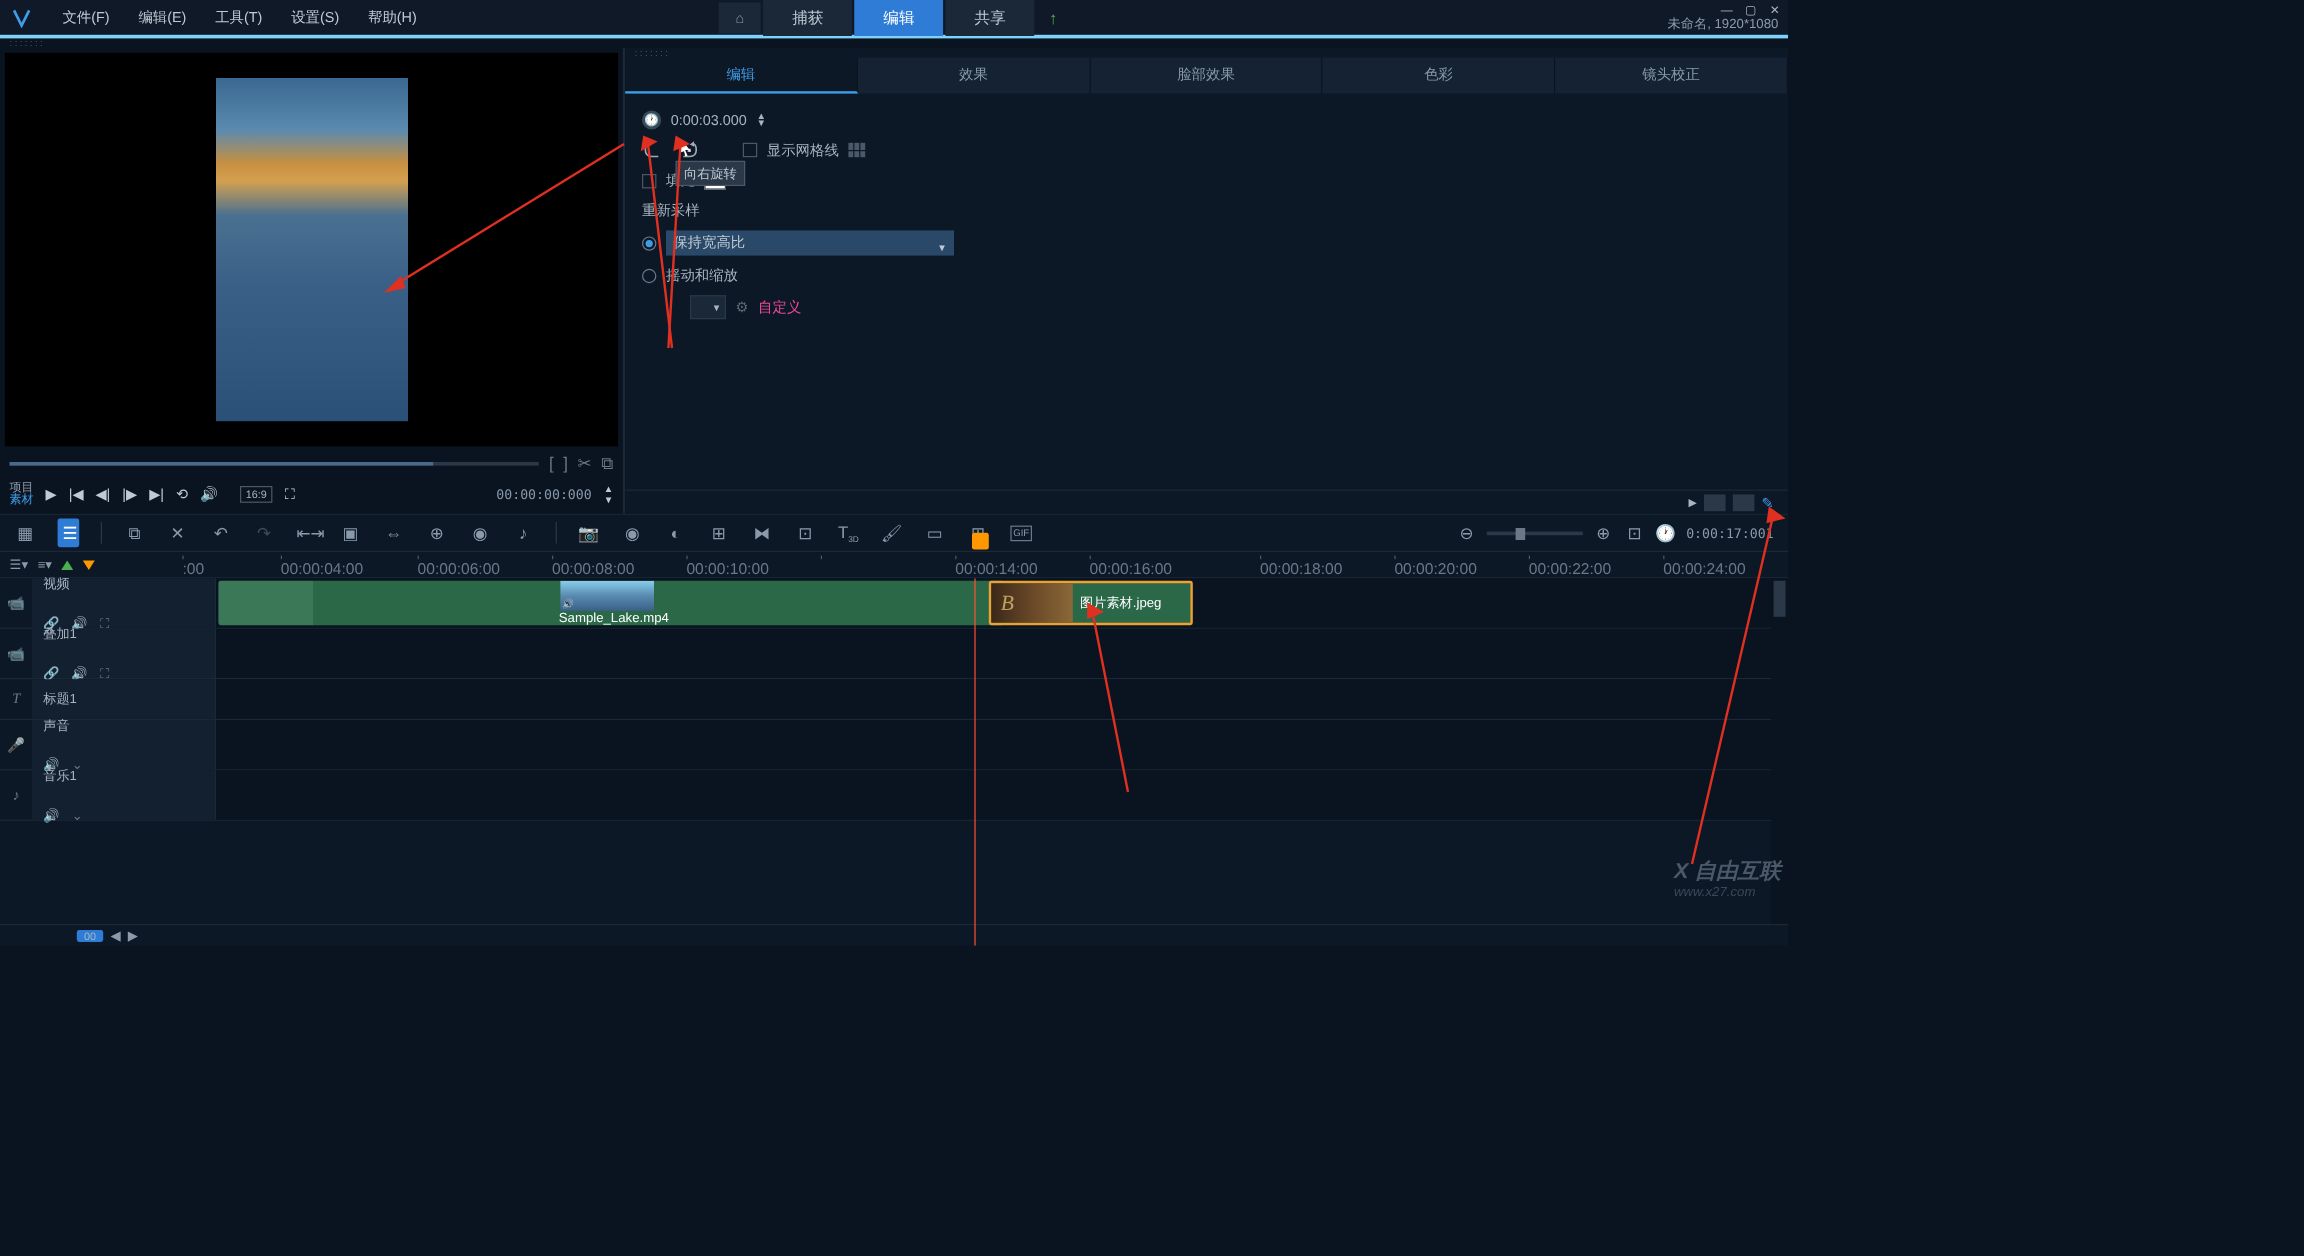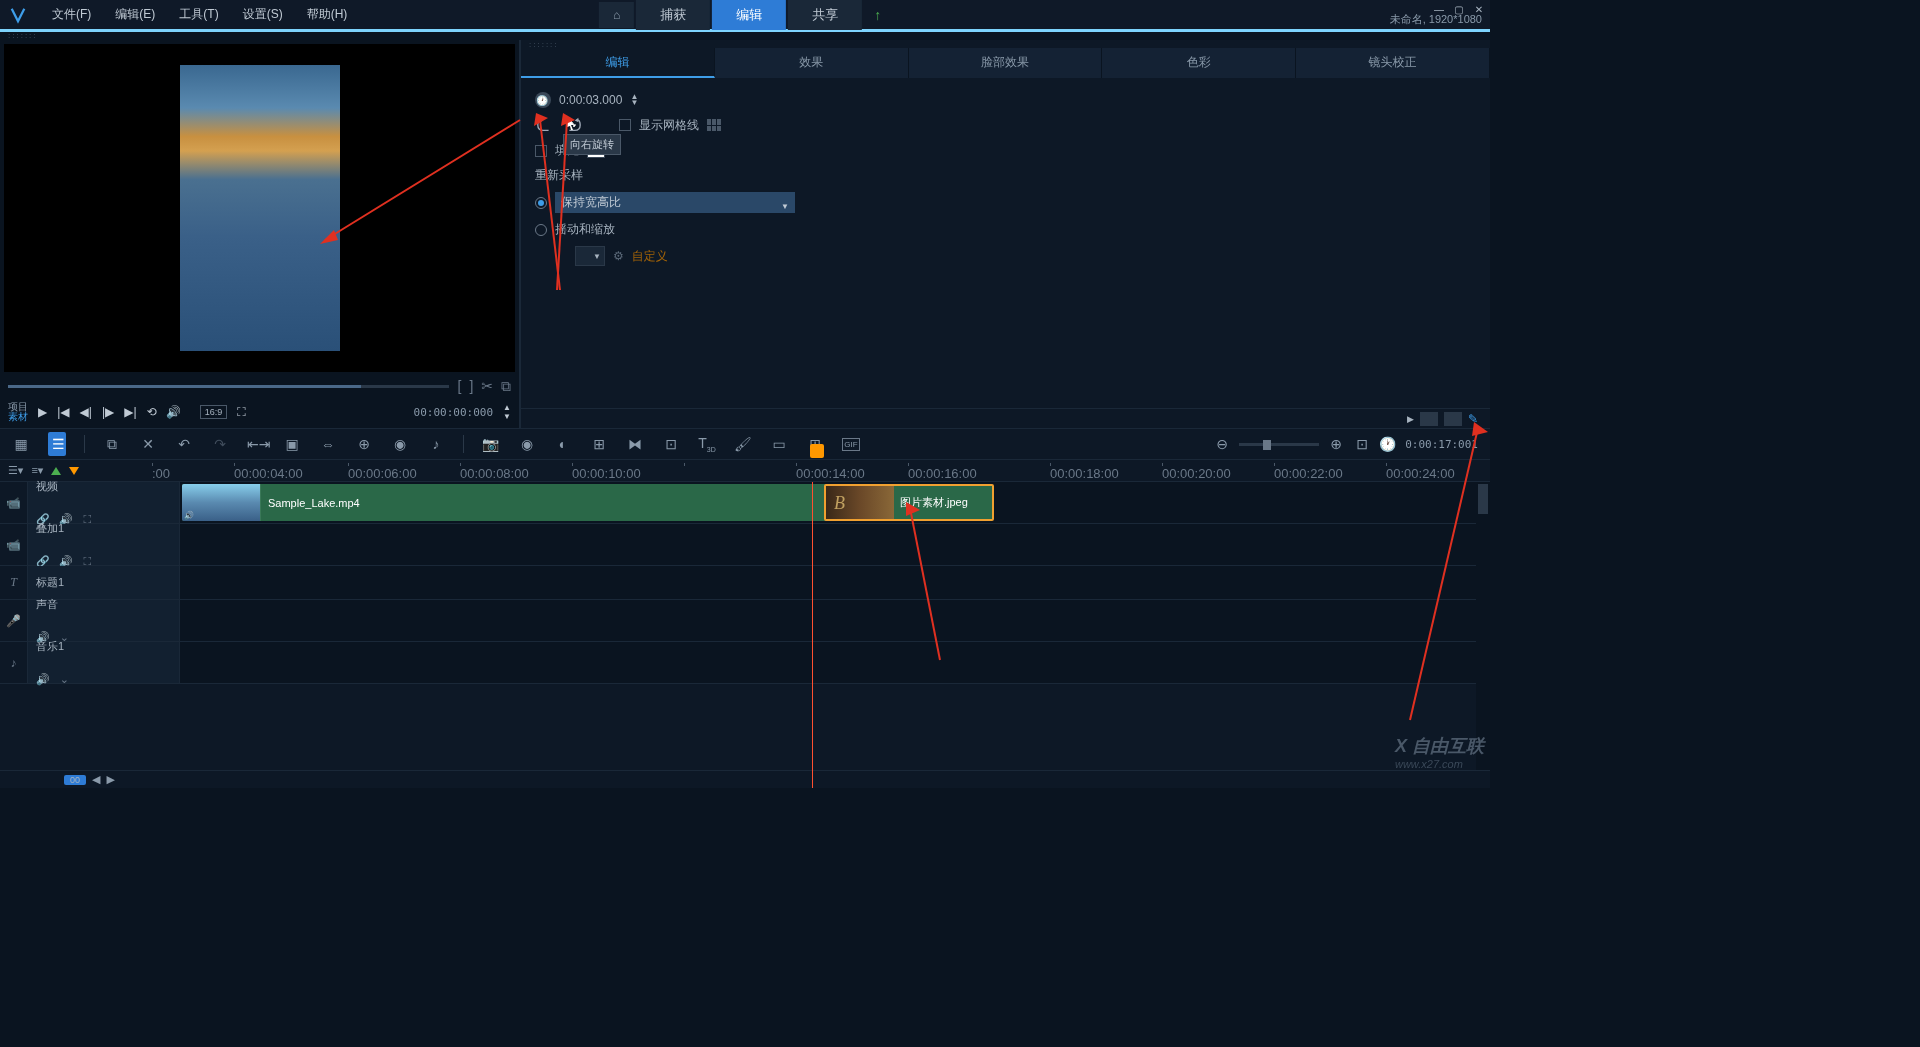--- a/index.html
+++ b/index.html
@@ -93,40 +93,40 @@
 .track { display: flex; height: 42px; border-bottom: 1px solid #1a2838; }
 .track-head { width: 152px; background: #122030; display: flex; flex-direction: column; justify-content: center; padding: 2px 8px; gap: 19px; border-right: 1px solid #1a2838; }
 .track-name { font-size: 11px; color: #a8b4c0; }
 .track-controls { display: flex; gap: 10px; align-items: center; }
 .track-ctrl { color: #6a7888; font-size: 11px; cursor: pointer; }
 .track-body { flex: 1; position: relative; background: #0a1420; }
 .track-icon-col { width: 28px; display: flex; align-items: center; justify-content: center; color: #6a7888; border-right: 1px solid #1a2838; font-size: 12px; }
 
 
 .clip { position: absolute; top: 2px; bottom: 2px; border-radius: 2px; display: flex; align-items: center; padding-left: 4px; font-size: 11px; color: #fff; overflow: hidden; }
-.clip-video { left: 2px; width: 655px; background: linear-gradient(to right, #3a7858 0%, #3a7858 12%, #2a6848 12%, #2a6848 100%); }
+.clip-video { left: 2px; width: 655px; background: linear-gradient(to right, #3a7858 0%, #3a7858 12%, #2a6848 12%, #2a6848 100%); flex-direction: column; }
 .clip-video-thumb { width: 78px; height: 100%; background: linear-gradient(to bottom, #87ceeb 0%, #5a8ab0 50%, #3a6088 100%); margin-right: 8px; margin-left: -4px; position: relative; }
 .clip-video-thumb::after { content: '🔊'; position: absolute; bottom: 1px; left: 2px; font-size: 8px; }
 .clip-image { left: 644px; width: 170px; background: #2a6848; border: 2px solid #f0a030; }
 .clip-image-thumb { width: 68px; height: 100%; background: linear-gradient(to right, #3a2818 0%, #6a4828 50%, #8a6838 100%); margin-right: 6px; margin-left: -4px; position: relative; }
 .clip-image-thumb::before { content: 'B'; position: absolute; top: 50%; left: 8px; transform: translateY(-50%); font-family: serif; font-size: 18px; font-style: italic; color: #c0a060; }
 
 
 .playhead { position: absolute; top: 0; bottom: 0; left: 812px; width: 1px; background: #ff5030; z-index: 5; }
 
 
 .orange-block { position: absolute; left: 658px; width: 14px; height: 14px; background: #ff9800; top: -16px; border-radius: 2px; }
 
 
 .arrow { position: absolute; pointer-events: none; z-index: 100; }
 
 
 .bottom-bar { position: absolute; bottom: 0; left: 0; right: 0; height: 18px; background: #0d1826; display: flex; align-items: center; padding: 0 8px; gap: 6px; border-top: 1px solid #1a2838; }
 .bottom-badge { background: #2e7cd6; padding: 0 6px; font-size: 9px; border-radius: 2px; }
-.watermark { position: absolute; right: 6px; bottom: 18px; font-size: 11px; color: #3a4858; font-style: italic; }
+.watermark { position: absolute; right: 6px; bottom: 38px; font-size: 11px; color: #3a4858; font-style: italic; }
 .watermark-big { font-size: 18px; font-weight: bold; font-style: italic; color: #4a5868; }
 
 
 .vscroll { position: absolute; right: 0; top: 0; bottom: 0; width: 14px; background: #0a1420; }
 .vscroll-thumb { width: 10px; height: 30px; background: #2a3848; margin: 2px; }
 </style>
 </head>
 <body>
 
 <div class="menubar">
@@ -255,21 +255,21 @@
       </div>
       <div class="prop-row">
         <span class="radio"></span>
         <span>摇动和缩放</span>
       </div>
       <div class="prop-row" style="padding-left:40px;">
         <div class="small-dropdown">
             <span class="dropdown-arrow">▼</span>
           </div>
         <span class="custom-icon">⚙</span>
-        <span style="color:#a16207;">自定义</span>
+        <span style="color:#ec4899;">自定义</span>
       </div>
     </div>
     <div class="props-bottom">
       <span style="font-size:9px;">▶</span>
       <div class="props-bottom-btn"></div>
       <div class="props-bottom-btn"></div>
       <span class="edit-icon">✎</span>
     </div>
   </div>
 </div>

